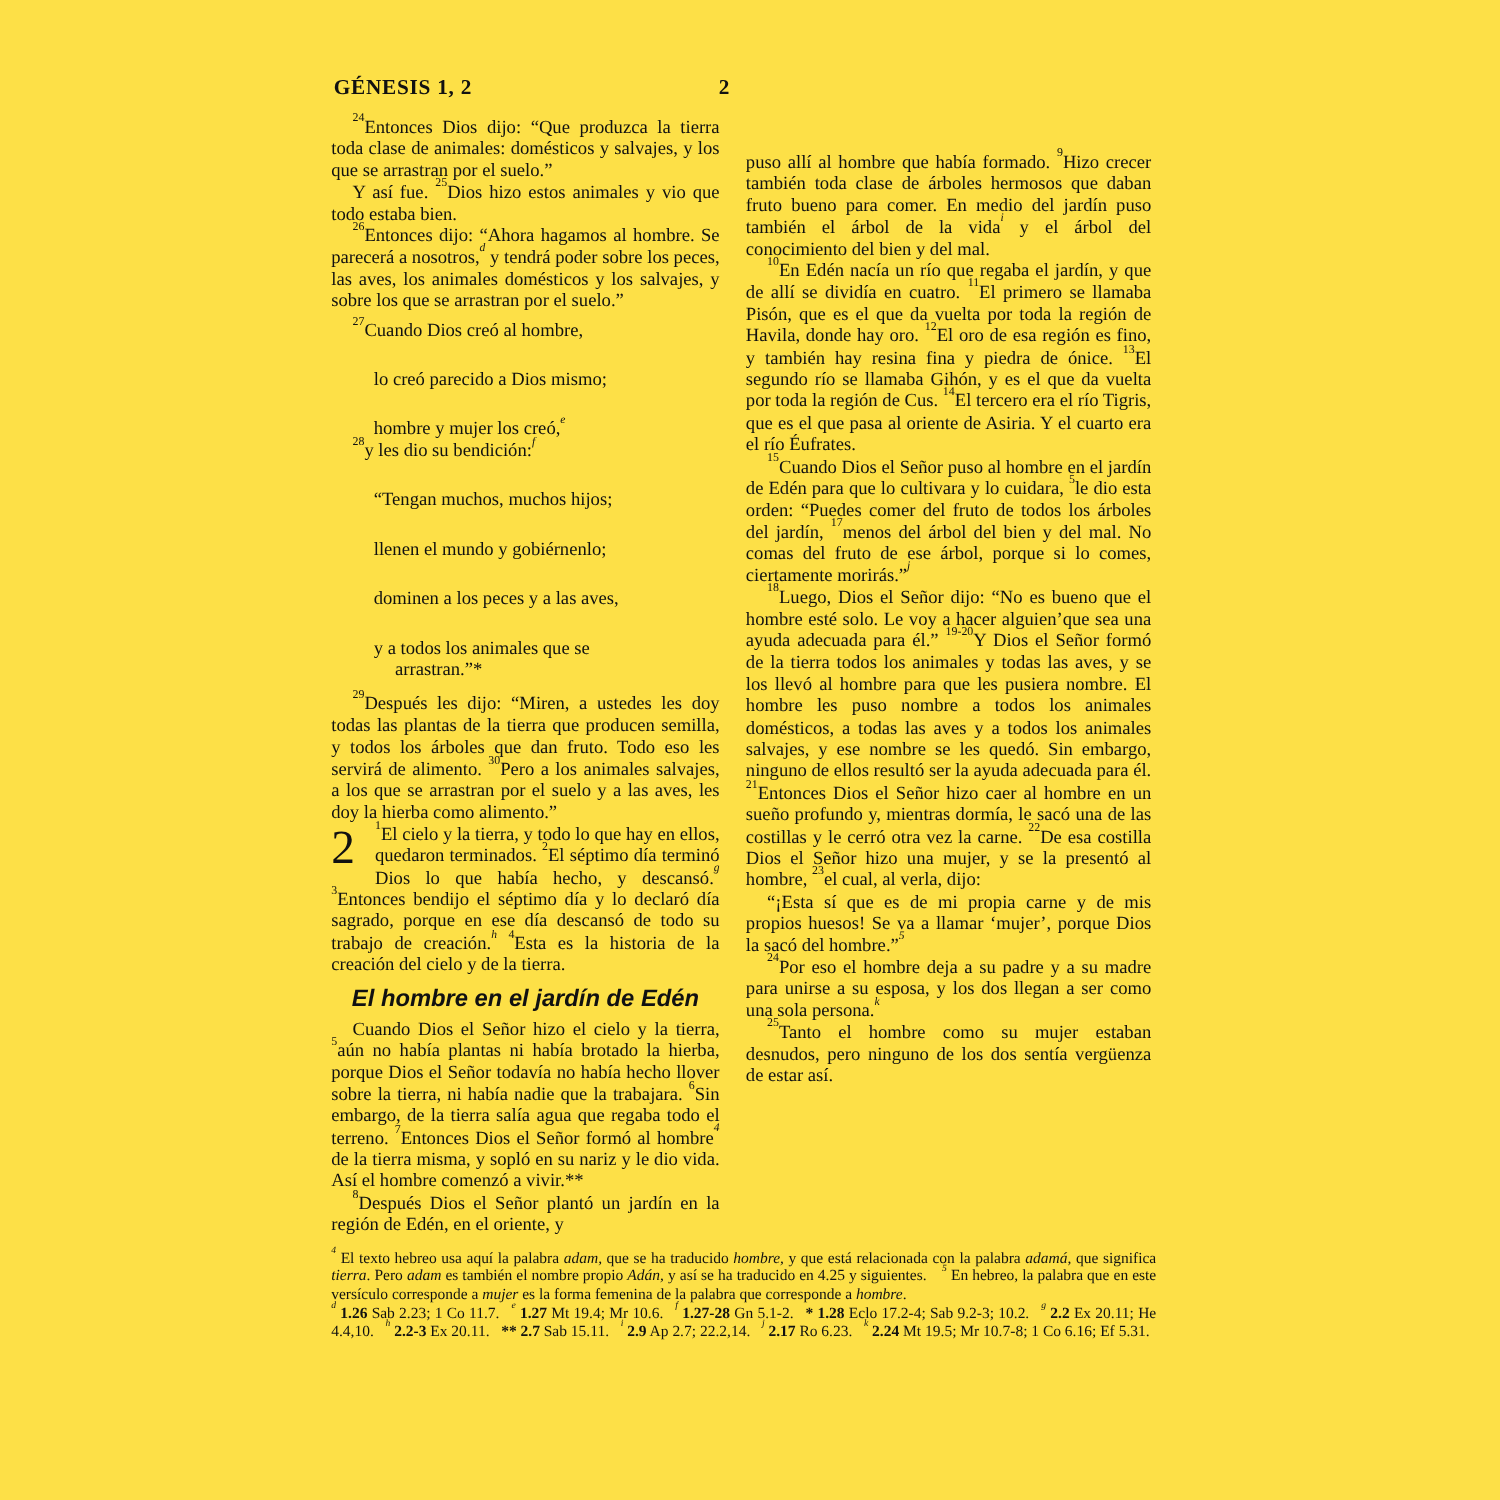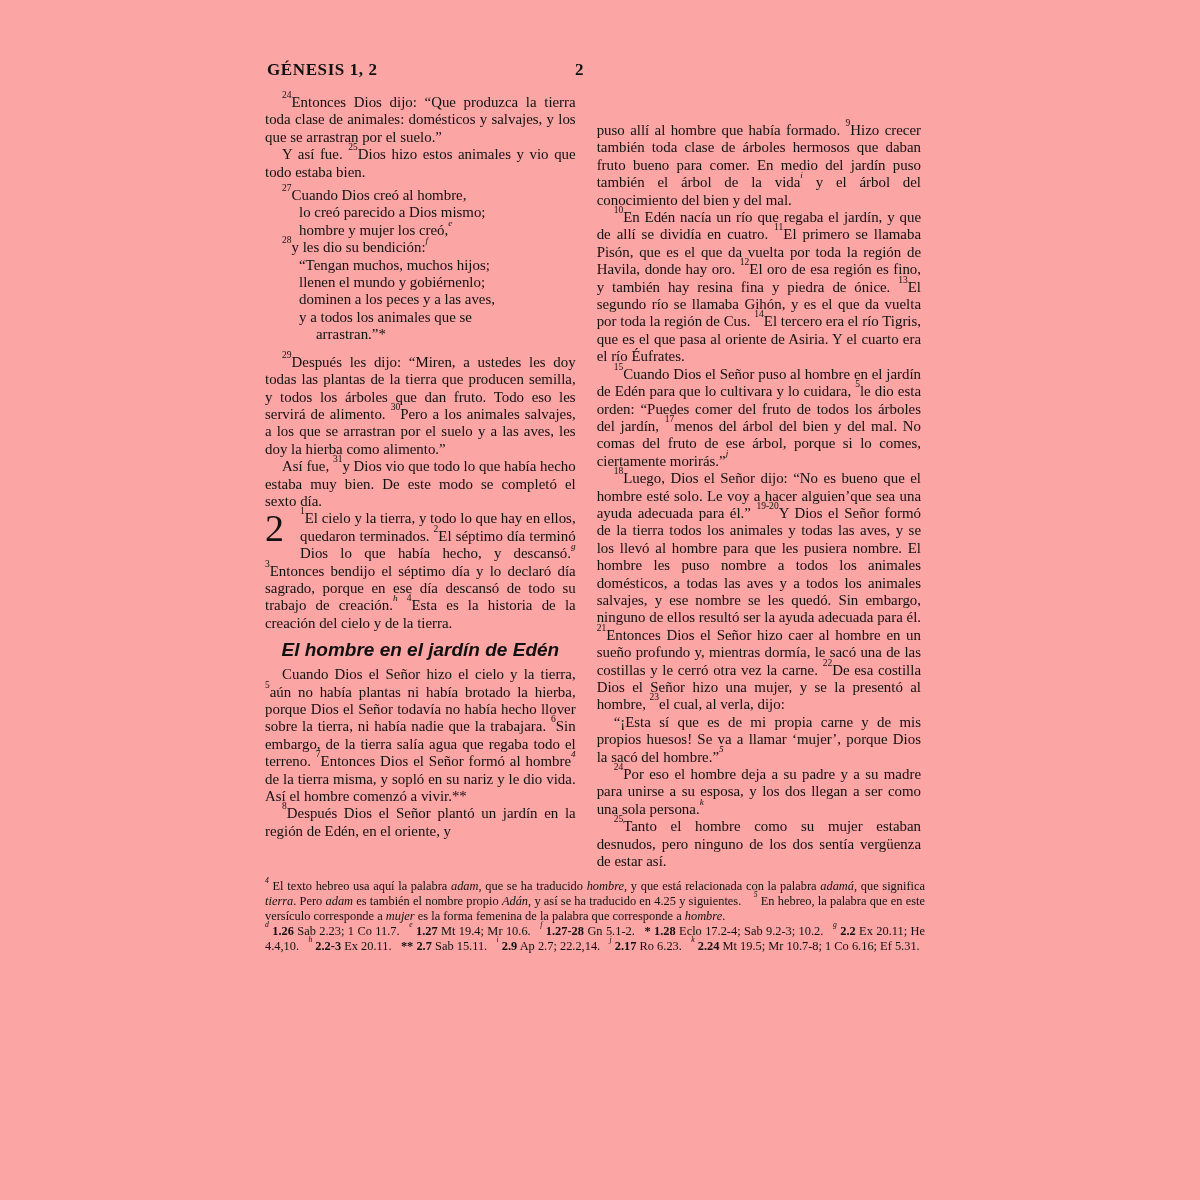--- a/index.html
+++ b/index.html
@@ -1,34 +1,34 @@
 <!DOCTYPE html>
 <html><head>
 <meta charset="utf-8">
 <style>
   html,body{margin:0;padding:0;background:#ffffff;}
-  .page{position:relative;width:1200px;height:1200px;background:#fca5a5;color:#111;
+  .page{position:relative;width:1200px;height:1200px;background:#fde047;color:#111;
         font-family:"Liberation Serif",serif;overflow:hidden;}
   .content{position:absolute;left:265px;top:60px;width:656px;}
   .header{position:relative;height:20px;margin-bottom:14px;
           font-weight:700;font-size:17px;line-height:20px;}
   .title{position:absolute;left:2px;top:0;letter-spacing:.6px;}
   .pagenum{position:absolute;left:310px;top:0;}
   .cols{display:flex;gap:21px;}
   .col{font-size:14.9px;line-height:17.4px;text-align:justify;}
   .col-l{width:318px;}
   .col-r{width:332px;margin-top:28px;}
   .col p{margin:0;}
   .ind{text-indent:17px;}
   sup.v{font-size:.64em;line-height:0;position:relative;top:-.32em;font-style:normal;}
   sup.f{font-size:.62em;line-height:0;position:relative;top:-.36em;font-style:italic;}
   .poetry{margin:6px 0 10px 0;text-align:left;}
   .poetry div{line-height:17.4px;white-space:nowrap;}
   .pl-v{padding-left:17px;}
-  .pl-c{padding-left:34px;}
+  .pl-c{padding-left:34px;margin-top:22px;}
   .pl-w{padding-left:51px;}
   .sect{margin:9px 0 7px 0;text-align:center;font-family:"Liberation Sans",sans-serif;
         font-style:italic;font-weight:700;font-size:19px;line-height:18px;}
   .chap .dropnum{float:left;font-size:38px;line-height:33px;width:28px;margin:2px 7px 0 0;
                  text-indent:0;}
   .footnotes{margin-top:9px;width:660px;font-size:12.4px;line-height:14.8px;
              text-align:justify;}
   .footnotes p{margin:0;}
   i{font-style:italic;}
   b{font-weight:700;}
@@ -41,33 +41,33 @@
 
     <div class="header">
       <span class="title">GÉNESIS 1, 2</span>
       <span class="pagenum">2</span>
     </div>
 
     <div class="cols">
       <div class="col col-l">
           <p class="ind"><sup class="v">24</sup>Entonces Dios dijo: “Que produzca la tierra toda clase de animales: domésticos y salvajes, y los que se arrastran por el suelo.”</p>
           <p class="ind">Y así fue. <sup class="v">25</sup>Dios hizo estos animales y vio que todo estaba bien.</p>
+          <p class="ind"><sup class="v">26</sup>Entonces dijo: “Ahora hagamos al hombre. Se parecerá a nosotros,<sup class="f">d</sup> y tendrá poder sobre los peces, las aves, los animales domésticos y los salvajes, y sobre los que se arrastran por el suelo.”</p>
           <div class="poetry">
             <div class="pl-v"><sup class="v">27</sup>Cuando Dios creó al hombre,</div>
             <div class="pl-c">lo creó parecido a Dios mismo;</div>
             <div class="pl-c">hombre y mujer los creó,<sup class="f">e</sup></div>
             <div class="pl-v"><sup class="v">28</sup>y les dio su bendición:<sup class="f">f</sup></div>
             <div class="pl-c">“Tengan muchos, muchos hijos;</div>
             <div class="pl-c">llenen el mundo y gobiérnenlo;</div>
             <div class="pl-c">dominen a los peces y a las aves,</div>
             <div class="pl-c">y a todos los animales que se</div>
             <div class="pl-w">arrastran.”*</div>
           </div>
           <p class="ind"><sup class="v">29</sup>Después les dijo: “Miren, a ustedes les doy todas las plantas de la tierra que producen semilla, y todos los árboles que dan fruto. Todo eso les servirá de alimento. <sup class="v">30</sup>Pero a los animales salvajes, a los que se arrastran por el suelo y a las aves, les doy la hierba como alimento.”</p>
-          <p class="ind">Así fue, <sup class="v">31</sup>y Dios vio que todo lo que había hecho estaba muy bien. De este modo se completó el sexto día.</p>
           <p class="chap"><span class="dropnum">2</span><sup class="v">1</sup>El cielo y la tierra, y todo lo que hay en ellos, quedaron terminados. <sup class="v">2</sup>El séptimo día terminó Dios lo que había hecho, y descansó.<sup class="f">g</sup> <sup class="v">3</sup>Entonces bendijo el séptimo día y lo declaró día sagrado, porque en ese día descansó de todo su trabajo de creación.<sup class="f">h</sup> <sup class="v">4</sup>Esta es la historia de la creación del cielo y de la tierra.</p>
           <h2 class="sect">El hombre en el jardín de Edén</h2>
           <p class="ind">Cuando Dios el Señor hizo el cielo y la tierra, <sup class="v">5</sup>aún no había plantas ni había brotado la hierba, porque Dios el Señor todavía no había hecho llover sobre la tierra, ni había nadie que la trabajara. <sup class="v">6</sup>Sin embargo, de la tierra salía agua que regaba todo el terreno. <sup class="v">7</sup>Entonces Dios el Señor formó al hombre<sup class="f">4</sup> de la tierra misma, y sopló en su nariz y le dio vida. Así el hombre comenzó a vivir.**</p>
           <p class="ind"><sup class="v">8</sup>Después Dios el Señor plantó un jardín en la región de Edén, en el oriente, y</p>
         </div>
       <div class="col col-r">
           <p class="">puso allí al hombre que había formado. <sup class="v">9</sup>Hizo crecer también toda clase de árboles hermosos que daban fruto bueno para comer. En medio del jardín puso también el árbol de la vida<sup class="f">i</sup> y el árbol del conocimiento del bien y del mal.</p>
           <p class="ind"><sup class="v">10</sup>En Edén nacía un río que regaba el jardín, y que de allí se dividía en cuatro. <sup class="v">11</sup>El primero se llamaba Pisón, que es el que da vuelta por toda la región de Havila, donde hay oro. <sup class="v">12</sup>El oro de esa región es fino, y también hay resina fina y piedra de ónice. <sup class="v">13</sup>El segundo río se llamaba Gihón, y es el que da vuelta por toda la región de Cus. <sup class="v">14</sup>El tercero era el río Tigris, que es el que pasa al oriente de Asiria. Y el cuarto era el río Éufrates.</p>
           <p class="ind"><sup class="v">15</sup>Cuando Dios el Señor puso al hombre en el jardín de Edén para que lo cultivara y lo cuidara, <sup class="v">5</sup>le dio esta orden: “Puedes comer del fruto de todos los árboles del jardín, <sup class="v">17</sup>menos del árbol del bien y del mal. No comas del fruto de ese árbol, porque si lo comes, ciertamente morirás.”<sup class="f">j</sup></p>
           <p class="ind"><sup class="v">18</sup>Luego, Dios el Señor dijo: “No es bueno que el hombre esté solo. Le voy a hacer alguien’que sea una ayuda adecuada para él.” <sup class="v">19-20</sup>Y Dios el Señor formó de la tierra todos los animales y todas las aves, y se los llevó al hombre para que les pusiera nombre. El hombre les puso nombre a todos los animales domésticos, a todas las aves y a todos los animales salvajes, y ese nombre se les quedó. Sin embargo, ninguno de ellos resultó ser la ayuda adecuada para él. <sup class="v">21</sup>Entonces Dios el Señor hizo caer al hombre en un sueño profundo y, mientras dormía, le sacó una de las costillas y le cerró otra vez la carne. <sup class="v">22</sup>De esa costilla Dios el Señor hizo una mujer, y se la presentó al hombre, <sup class="v">23</sup>el cual, al verla, dijo:</p>

